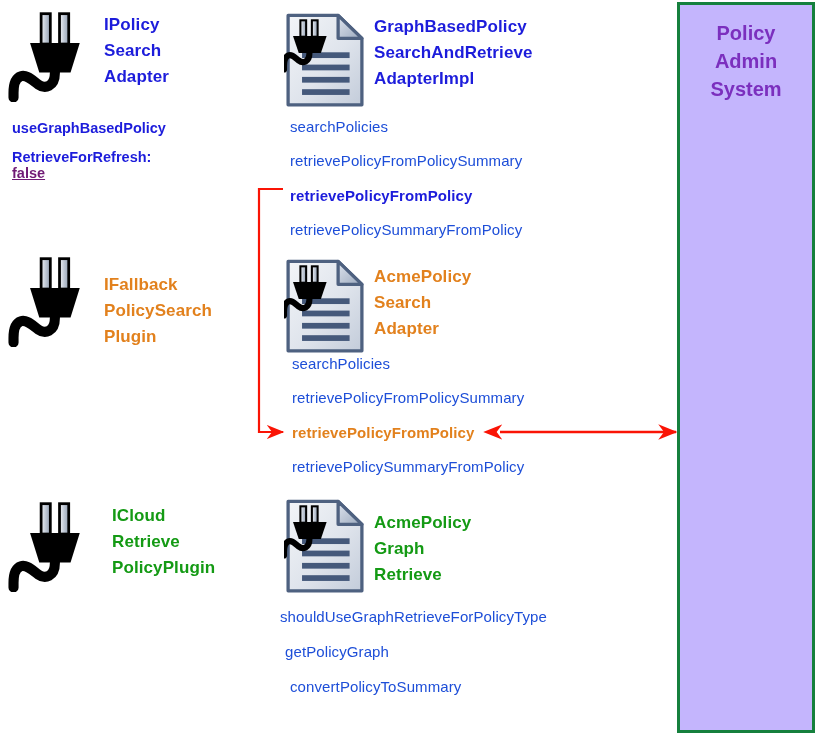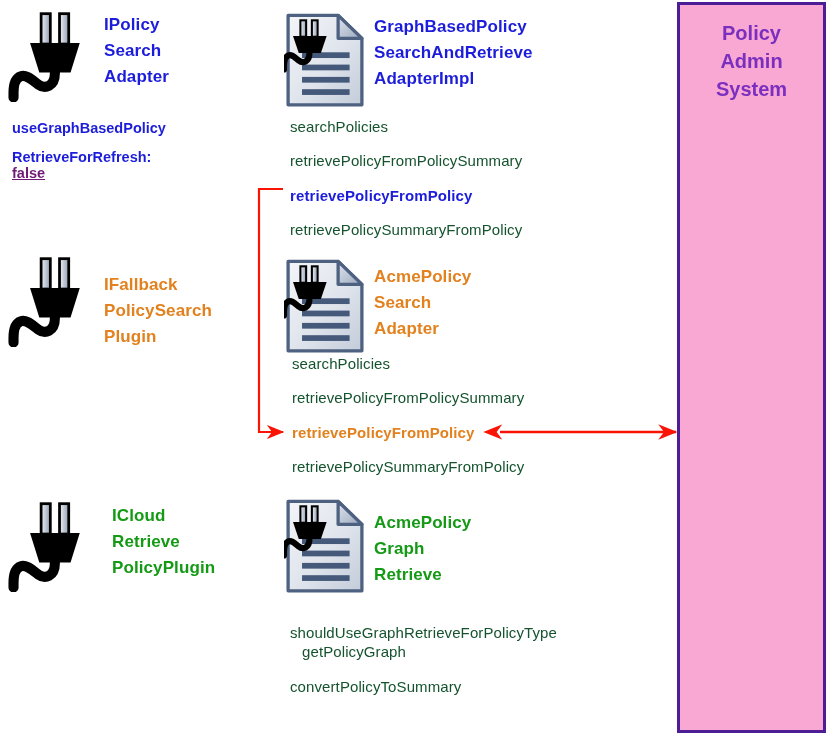--- a/index.html
+++ b/index.html
@@ -44,42 +44,42 @@
   }
   .prop-value {
     color: #701a75;
     font-weight: bold;
     text-decoration: underline;
   }
 
   .method {
     position: absolute;
     font-size: 15px;
-    color: #14532d;
+    color: #1d4ed8;
     white-space: nowrap;
     letter-spacing: 0.1px;
   }
   .method.hl-blue {
     color: #1c1cdb;
     font-weight: bold;
   }
   .method.hl-orange {
     color: #e2811d;
     font-weight: bold;
   }
 
   
   .system-box {
     position: absolute;
     left: 677px;
     top: 2px;
-    width: 149px;
+    width: 138px;
     height: 731px;
-    background: #f9a8d4;
-    border: 3px solid #4c1d95;
+    background: #c4b5fd;
+    border: 3px solid #15803d;
     box-sizing: border-box;
   }
   .system-box-label {
     position: absolute;
     top: 14px;
     left: 0;
     width: 100%;
     text-align: center;
     font-weight: bold;
     font-size: 20px;
@@ -201,22 +201,22 @@
 
 <div class="doc-icon" style="left:284px; top:498px; width:82px; height:97px;">
   <svg width="82" height="97" viewBox="0 0 100 116">
       <use href="#sym-doc-plug"></use>
     </svg>
 </div>
 <div class="node-title title-green" style="left:374px; top:510px; width:170px;">AcmePolicy
 Graph
 Retrieve</div>
 
-<div class="method" style="left:290px; top:608px;margin-top:16px;">shouldUseGraphRetrieveForPolicyType</div>
-<div class="method" style="left:302px; top:643px;text-align:center;">getPolicyGraph</div>
+<div class="method" style="left:280px; top:608px;">shouldUseGraphRetrieveForPolicyType</div>
+<div class="method" style="left:285px; top:643px;text-align:center;">getPolicyGraph</div>
 <div class="method" style="left:290px; top:678px;">convertPolicyToSummary</div>
 
 <svg class="connectors" viewBox="0 0 834 743">
   <defs>
     <marker id="arrowEnd" markerWidth="9" markerHeight="9" refX="7.4" refY="3.6" orient="auto" markerUnits="strokeWidth">
       <path d="M0,0.4 L8,3.6 L0,6.8 L2.4,3.6 Z" fill="#fa1405"></path>
     </marker>
     <marker id="arrowStart" markerWidth="9" markerHeight="9" refX="1.0" refY="3.6" orient="auto-start-reverse" markerUnits="strokeWidth">
       <path d="M0,0.4 L8,3.6 L0,6.8 L2.4,3.6 Z" fill="#fa1405"></path>
     </marker>

